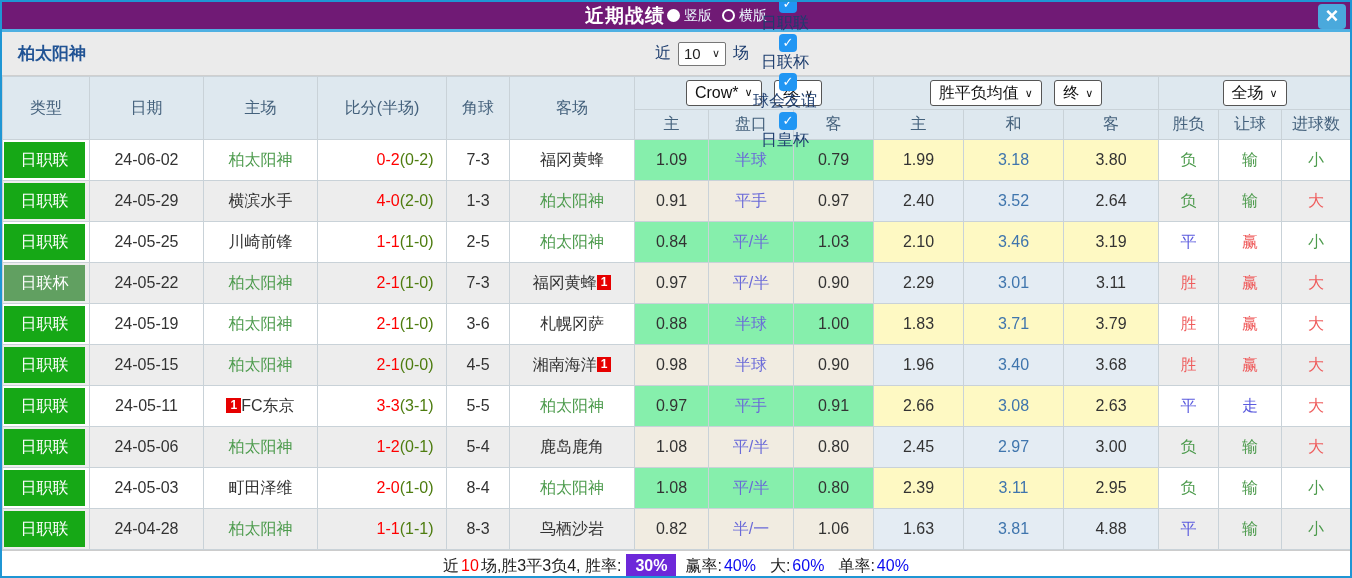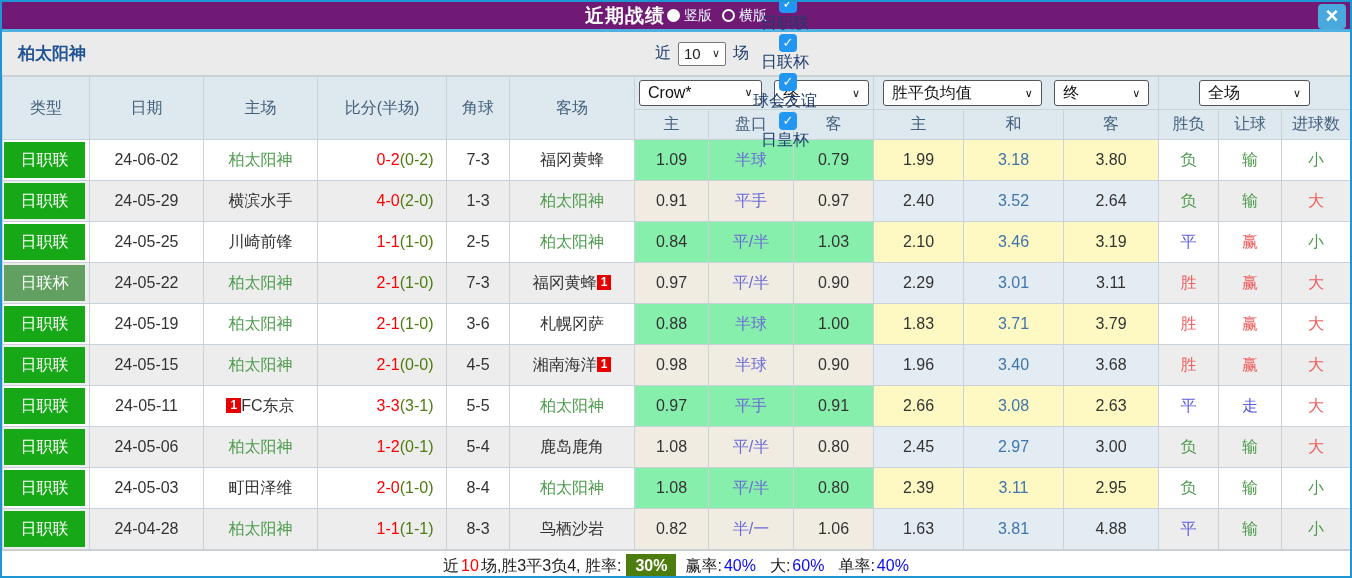--- a/index.html
+++ b/index.html
@@ -75,21 +75,21 @@
   th, td {
     border:1px solid #c9d2d8; text-align:center; vertical-align:middle;
     font-size:16px; overflow:hidden; white-space:nowrap;
   }
   thead th { background:#dee8ef; color:#44617c; font-weight:normal; height:30px; }
   thead tr.selrow th { height:33px; border-bottom:1px solid #c9d2d8; }
   .hsel {
     display:inline-flex; align-items:center;
     background:#fff; border:1px solid #555; border-radius:3px;
     height:26px; padding:0 8px; margin:0 4px;
-    font-size:16px; color:#111; cursor:pointer;gap:47px;
+    font-size:16px; color:#111; cursor:pointer;
   }
   .hsel .chev { font-size:11px; margin-left:6px; color:#111; }
   tbody td { height:41px; background:#fff; color:#333; }
   tbody tr:nth-child(even) td { background:#ededed; }
   td.cream { background:#86efac; }
   tbody tr:nth-child(even) td.cream { background:#f1ece1; }
   td.bluecol { background:#fef9c3; }
   tbody tr:nth-child(even) td.bluecol { background:#e4ecf3; }
   td.type-cell { padding:2px 4px 2px 1px; }
   .badge {
@@ -114,21 +114,21 @@
   }
   
   .summary {
     height:31px; background:#fff; border-top:1px solid #ccc;
     display:flex; align-items:center; justify-content:center;
     font-size:16px; color:#222;
   }
   .summary .red { color:#f00; }
   .summary .blue { color:#0b0bf0; }
   .summary .rate-badge {
-    background:#4d7c0f; color:#fff; font-weight:bold;
+    background:#6d28d9; color:#fff; font-weight:bold;
     padding:3px 9px; margin:0 8px 0 4px;
   }
   .summary span { margin:0 1px; }
   .sp { width:10px; display:inline-block; }
 </style>
 </head>
 <body>
 
 <div class="dialog">
 

